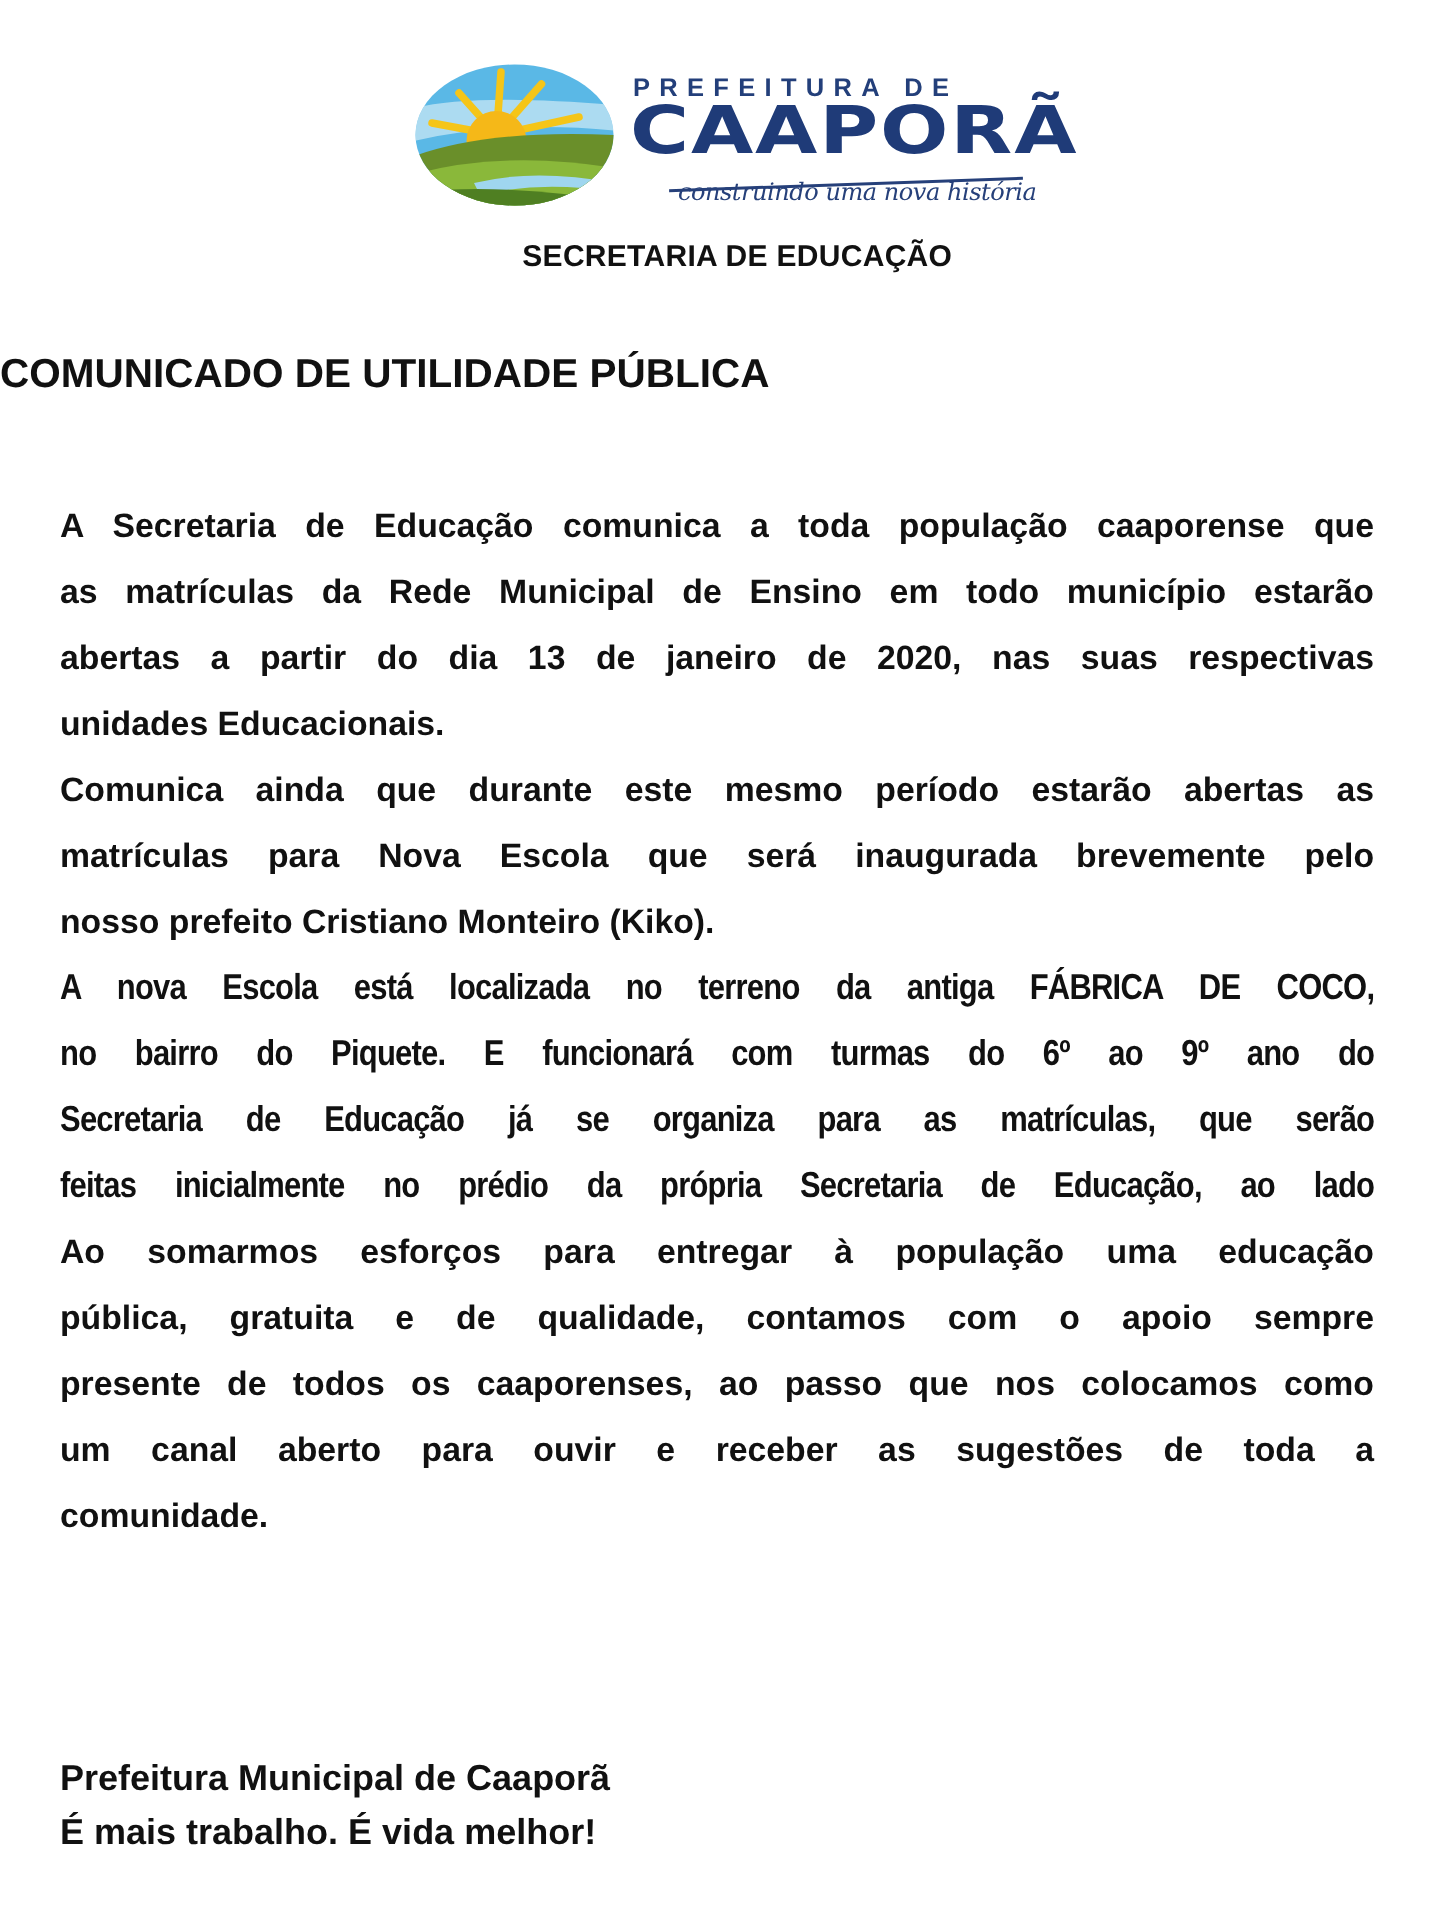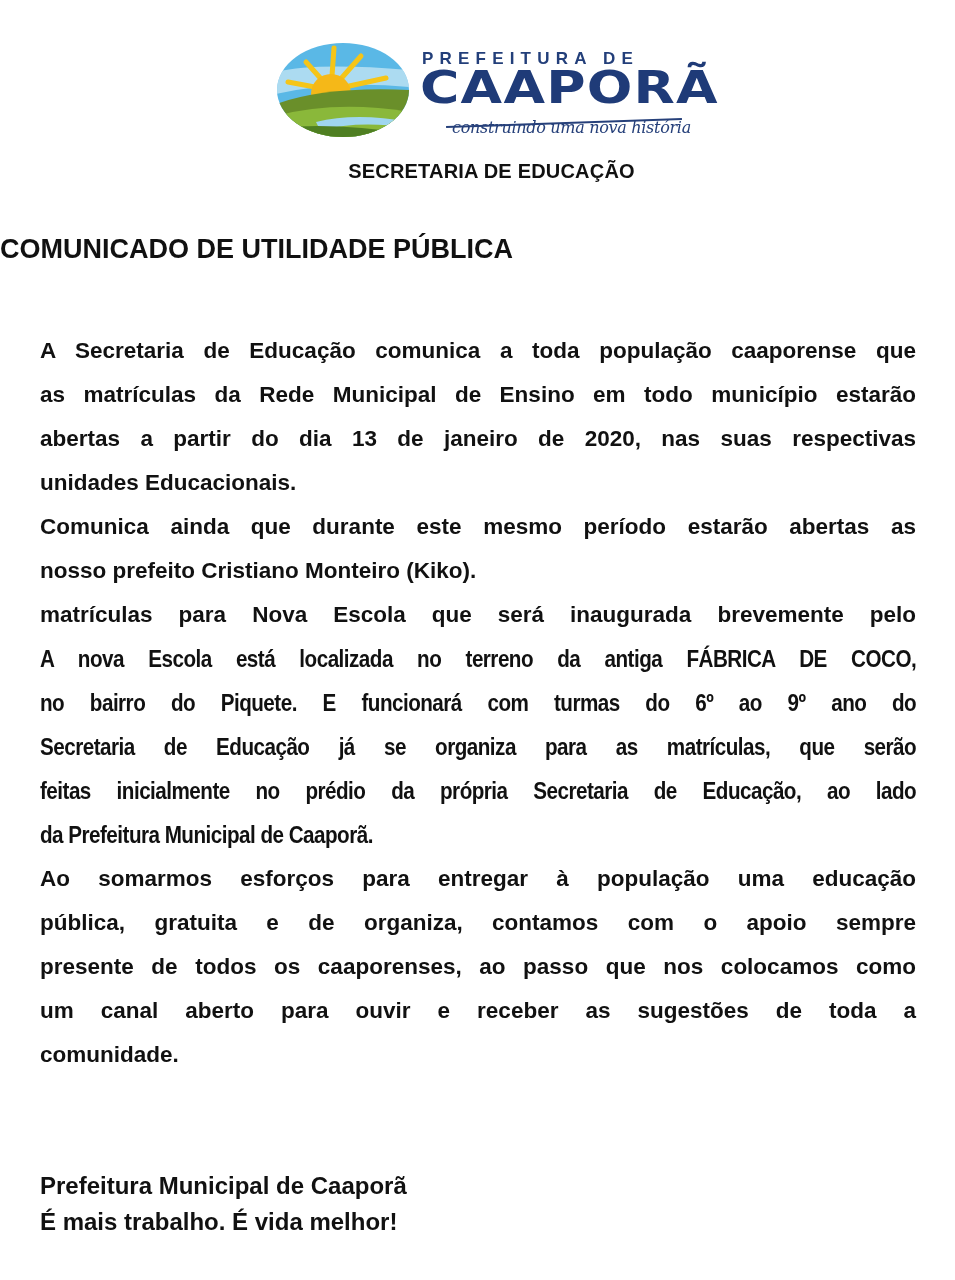--- a/index.html
+++ b/index.html
@@ -84,33 +84,32 @@
 
 <div class="body-text">
   <div>
     <div class="line">A Secretaria de Educação comunica a toda população caaporense que</div>
     <div class="line">as matrículas da Rede Municipal de Ensino em todo município estarão</div>
     <div class="line">abertas a partir do dia 13 de janeiro de 2020, nas suas respectivas</div>
     <div class="line last">unidades Educacionais.</div>
   </div>
   <div>
     <div class="line">Comunica ainda que durante este mesmo período estarão abertas as</div>
+    <div class="line">matrículas para Nova Escola que será inaugurada brevemente pelo</div>
     <div class="line last">nosso prefeito Cristiano Monteiro (Kiko).</div>
-    <div class="line">matrículas para Nova Escola que será inaugurada brevemente pelo</div>
   </div>
   <div>
     <div class="line condensed"><span class="inner">A nova Escola está localizada no terreno da antiga FÁBRICA DE COCO,</span></div>
     <div class="line condensed"><span class="inner">no bairro do Piquete. E funcionará com turmas do 6º ao 9º ano do</span></div>
     <div class="line condensed"><span class="inner">Secretaria de Educação já se organiza para as matrículas, que serão</span></div>
     <div class="line condensed"><span class="inner">feitas inicialmente no prédio da própria Secretaria de Educação, ao lado</span></div>
-    <div class="line condensed last"><span class="inner">da Prefeitura Municipal de Caaporã.</span></div>
   </div>
   <div>
     <div class="line">Ao somarmos esforços para entregar à população uma educação</div>
-    <div class="line">pública, gratuita e de organiza, contamos com o apoio sempre</div>
+    <div class="line">pública, gratuita e de qualidade, contamos com o apoio sempre</div>
     <div class="line">presente de todos os caaporenses, ao passo que nos colocamos como</div>
     <div class="line">um canal aberto para ouvir e receber as sugestões de toda a</div>
     <div class="line last">comunidade.</div>
   </div>
 </div>
 
 <div class="signature">
   <div class="sig-line">Prefeitura Municipal de Caaporã</div>
   <div class="sig-line">É mais trabalho. É vida melhor!</div>
 </div>

